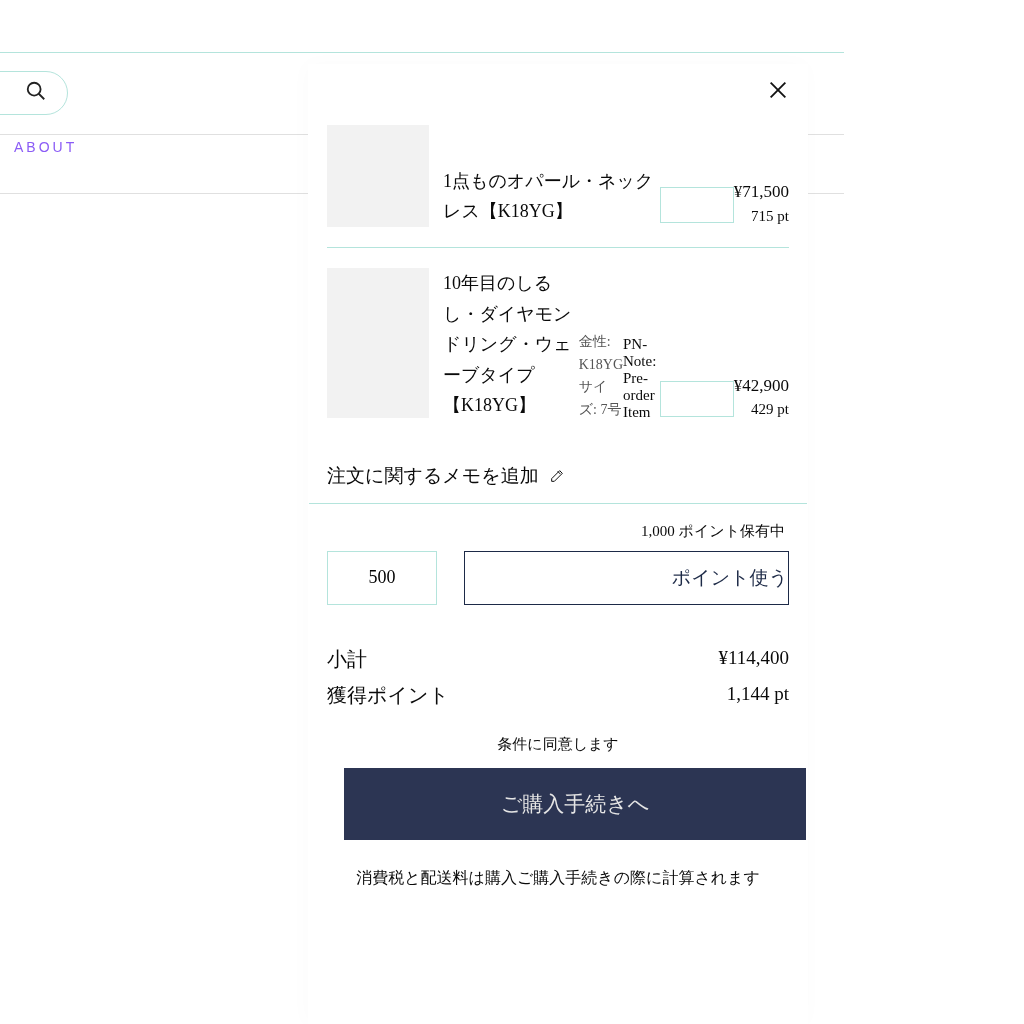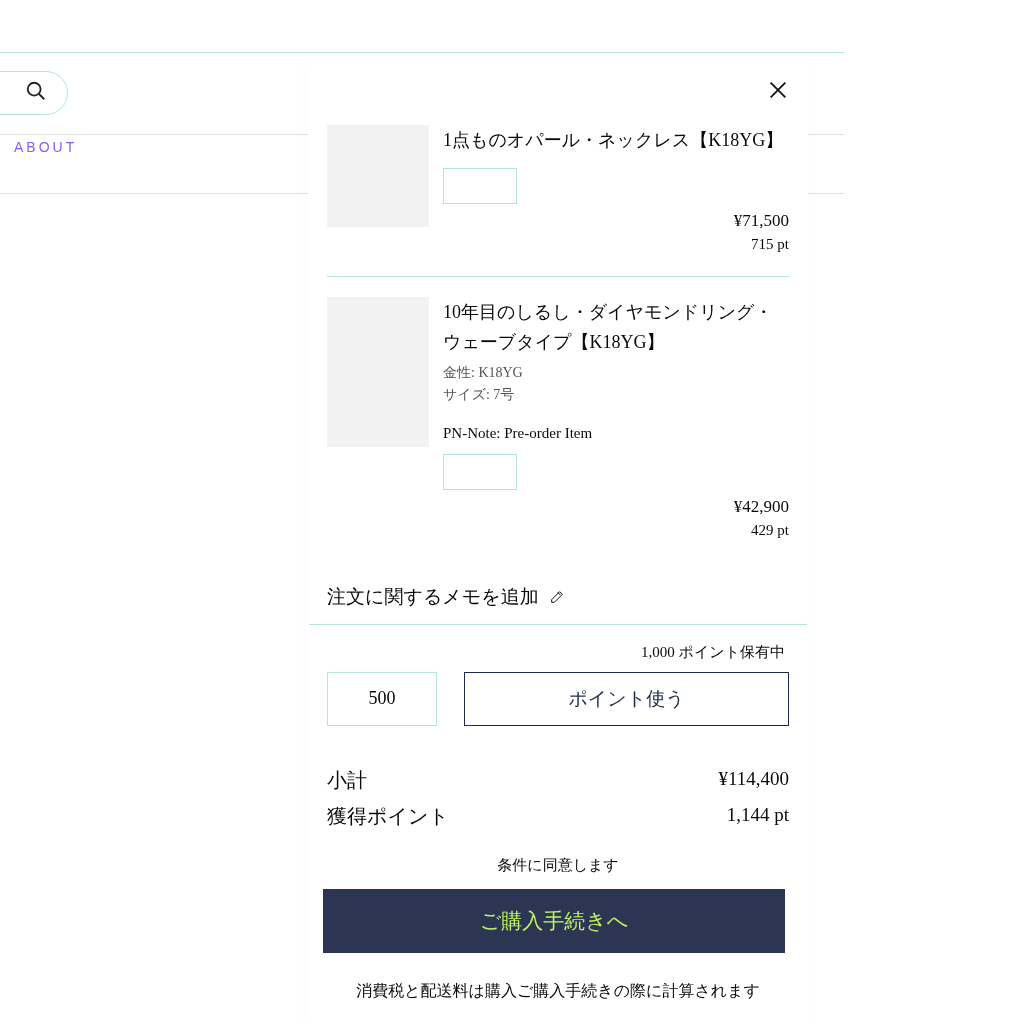--- a/index.html
+++ b/index.html
@@ -26,45 +26,45 @@
   }
   .close-row { display: flex; justify-content: flex-end; padding: 14px 18px 0 0; }
   .close-row svg { width: 22px; height: 22px; stroke: #111; stroke-width: 2; cursor: pointer; }
 
   .items { padding: 0 18px; }
   .item { display: flex; gap: 14px; padding: 20px 0; }
   .item + .item { border-top: 1px solid #b4e4dc; }
   .thumb { width: 102px; flex: 0 0 102px; background: #f2f2f2; }
   .thumb.small { height: 102px; }
   .thumb.tall  { height: 150px; }
-  .info { flex: 1; display: flex; flex-direction: column; position: relative; }
+  .info { flex: 1; display: flex; flex-direction: row; position: relative; align-items: flex-end; }
   .title { font-size: 18px; line-height: 1.7; }
   .meta  { font-size: 14px; color: #555; margin-top: 4px; line-height: 1.6; }
   .note  { font-size: 15px; margin-top: 18px; }
   .qty   { margin-top: 12px; }
   .qty-box { width: 74px; height: 36px; border: 1px solid #b4e4dc; display: inline-block; }
   .price-col { text-align: right; font-size: 17px; line-height: 1.5; margin-top: auto; }
   .pts-small { font-size: 15px; }
 
   .order-note { padding: 22px 18px 14px; font-size: 19px; display: flex; align-items: flex-end; gap: 10px; }
   .order-note svg { width: 16px; height: 16px; stroke: #111; stroke-width: 1.5; fill: none; }
 
   .sep { height: 1px; background: #b4e4dc; margin: 0; }
 
   .points-held { text-align: right; padding: 18px 22px 10px; font-size: 15px; }
   .points-row { display: flex; gap: 27px; padding: 0 18px 24px; }
   .pt-input { width: 110px; height: 54px; border: 1px solid #b4e4dc; text-align: center; font-size: 18px; font-family: inherit; }
-  .pt-btn { flex: 1; height: 54px; border: 1px solid #1d2a47; background: #fff; font-size: 19px; font-family: inherit; color: #1d2a47; cursor: pointer; }
+  .pt-btn { flex: 1; height: 54px; border: 1px solid #1d2a47; background: #fff; font-size: 19px; font-family: inherit; color: #1d2a47; cursor: pointer; text-align: right; }
 
   .totals { padding: 12px 18px 0; }
   .trow { display: flex; justify-content: space-between; font-size: 20px; line-height: 1.8; }
   .trow .rv { font-size: 19px; }
 
   .agree { text-align: center; font-size: 15px; padding: 22px 0 14px; }
-  .checkout { margin: 0 14px; background: #2c3553; color: #bef264; border: none; height: 64px; font-size: 21px; font-family: inherit; cursor: pointer; width: calc(100% - 36px); }
+  .checkout { margin: 0 35px; background: #2c3553; color: #e5e5e5; border: none; height: 72px; font-size: 21px; font-family: inherit; cursor: pointer; width: calc(100% - 36px); }
   .disclaimer { text-align: center; font-size: 16px; line-height: 1.8; padding: 24px 40px 0; }
 </style>
 </head>
 <body>
 
 <div class="bg-top-line"></div>
 <div class="search-pill">
   <span>
     <svg viewBox="0 0 24 24">
         <circle cx="10" cy="10" r="7"></circle>

